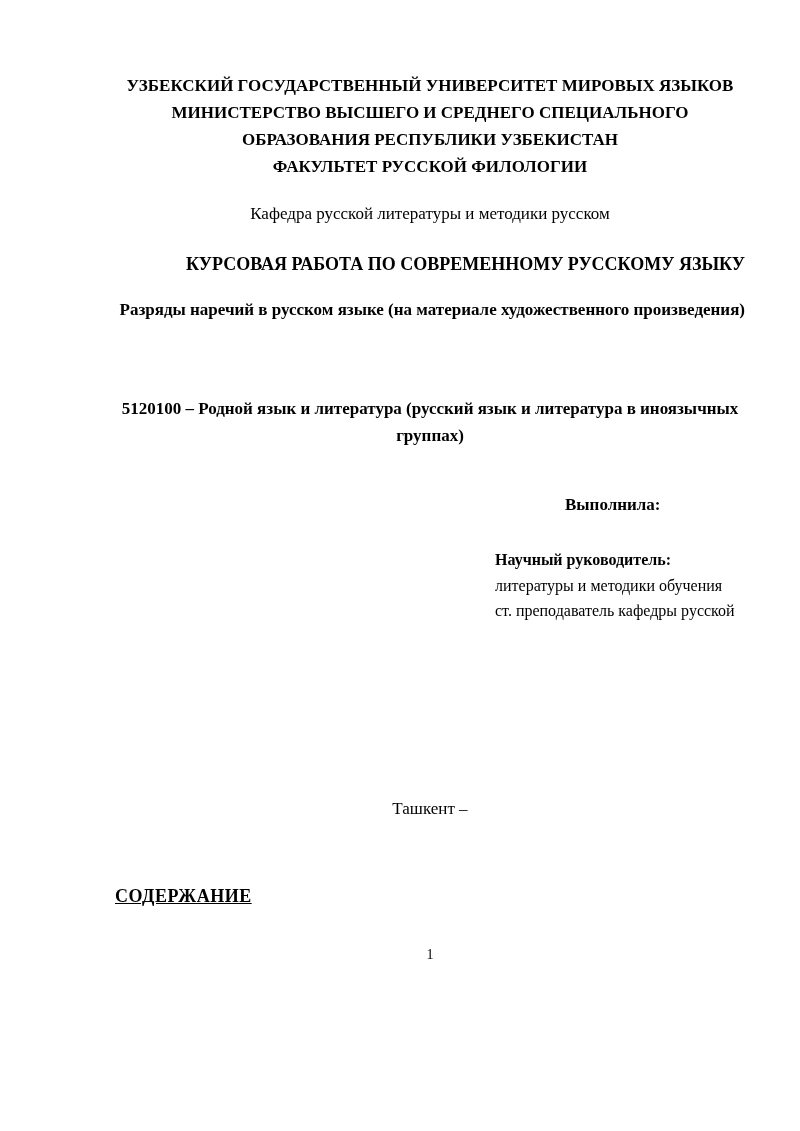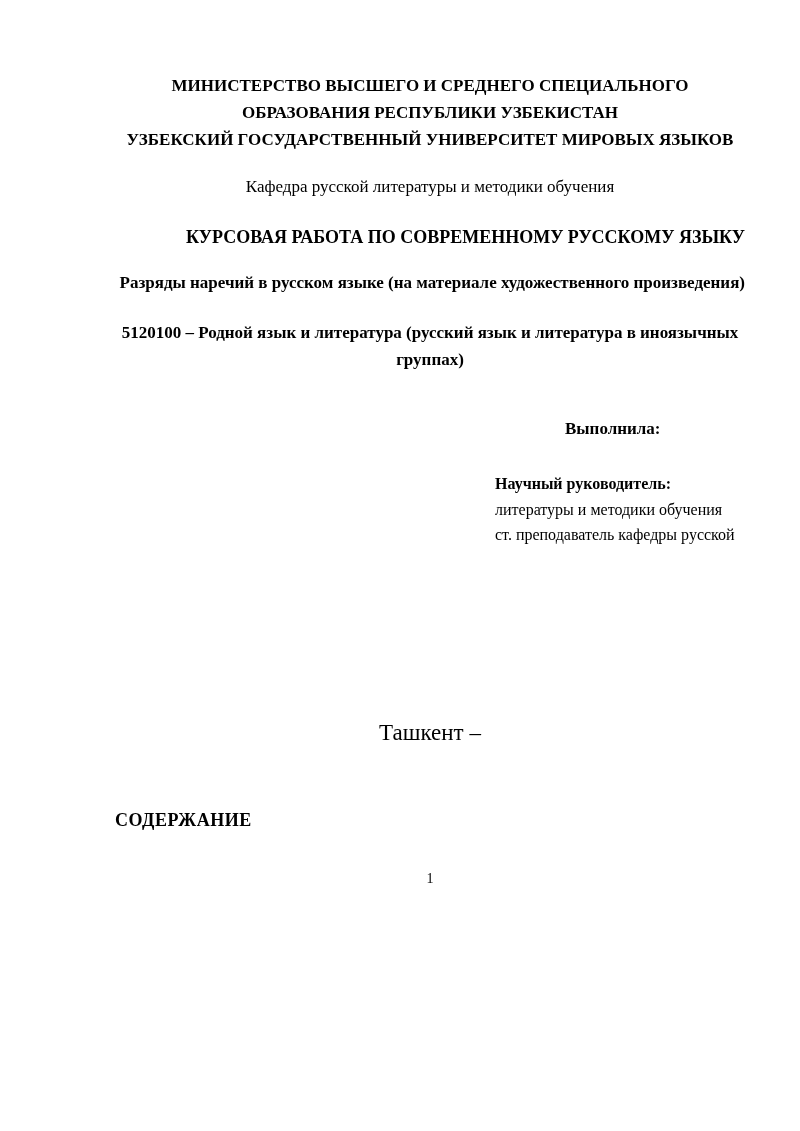--- a/index.html
+++ b/index.html
@@ -45,21 +45,21 @@
     line-height: 27px;
   }
   .work-title {
     margin-top: 18px;
     font-size: 17px;
     font-weight: bold;
     text-align: right;
     line-height: 27px;
   }
   .specialty {
-    margin-top: 23px;
+    margin-top: 72px;
     font-size: 17px;
     font-weight: bold;
     text-align: center;
     line-height: 27px;
   }
   .performed-by {
     margin-top: 42px;
     margin-left: 450px;
     font-size: 17px;
     font-weight: bold;
@@ -76,52 +76,54 @@
     font-weight: bold;
     line-height: 27px;
     margin-top: 23px;
   }
   .supervisor-desc {
     text-align: justify;
     font-weight: normal;
   }
   .city-line {
     margin-top: 172px;
-    font-size: 23px;
+    font-size: 17px;
     font-weight: normal;
     text-align: center;
     line-height: 27px;
   }
   .contents-heading {
     margin-top: 62px;
     font-size: 18px;
     font-weight: bold;
     letter-spacing: 0.5px;
     text-align: left;
     line-height: 24px;
+    text-decoration: underline;
   }
   .page-number {
     margin-top: 38px;
     font-size: 14px;
     font-weight: normal;
     text-align: center;
     line-height: 18px;
   }
 </style>
 </head>
 <body>
 
 <div class="doc-page">
 
   <div class="heading-block">
+    <div class="heading-line">УЗБЕКСКИЙ ГОСУДАРСТВЕННЫЙ УНИВЕРСИТЕТ МИРОВЫХ ЯЗЫКОВ</div>
     <div class="heading-line">МИНИСТЕРСТВО ВЫСШЕГО И СРЕДНЕГО СПЕЦИАЛЬНОГО ОБРАЗОВАНИЯ РЕСПУБЛИКИ УЗБЕКИСТАН</div>
-    <div class="heading-line">УЗБЕКСКИЙ ГОСУДАРСТВЕННЫЙ УНИВЕРСИТЕТ МИРОВЫХ ЯЗЫКОВ</div>
+    <div class="heading-line">ФАКУЛЬТЕТ РУССКОЙ ФИЛОЛОГИИ</div>
   </div>
 
-  <div class="department-line">Кафедра русской литературы и методики обучения</div>
+  <div class="department-line">Кафедра русской литературы и методики русском</div>
 
   <div class="work-type">КУРСОВАЯ РАБОТА ПО СОВРЕМЕННОМУ РУССКОМУ ЯЗЫКУ</div>
 
   <div class="work-title">Разряды наречий в русском языке (на материале художественного произведения)</div>
 
   <div class="specialty">5120100 – Родной язык и литература (русский язык и литература в иноязычных группах)</div>
 
   <div class="performed-by">Выполнила:</div>
 
   <div class="supervisor-block">

